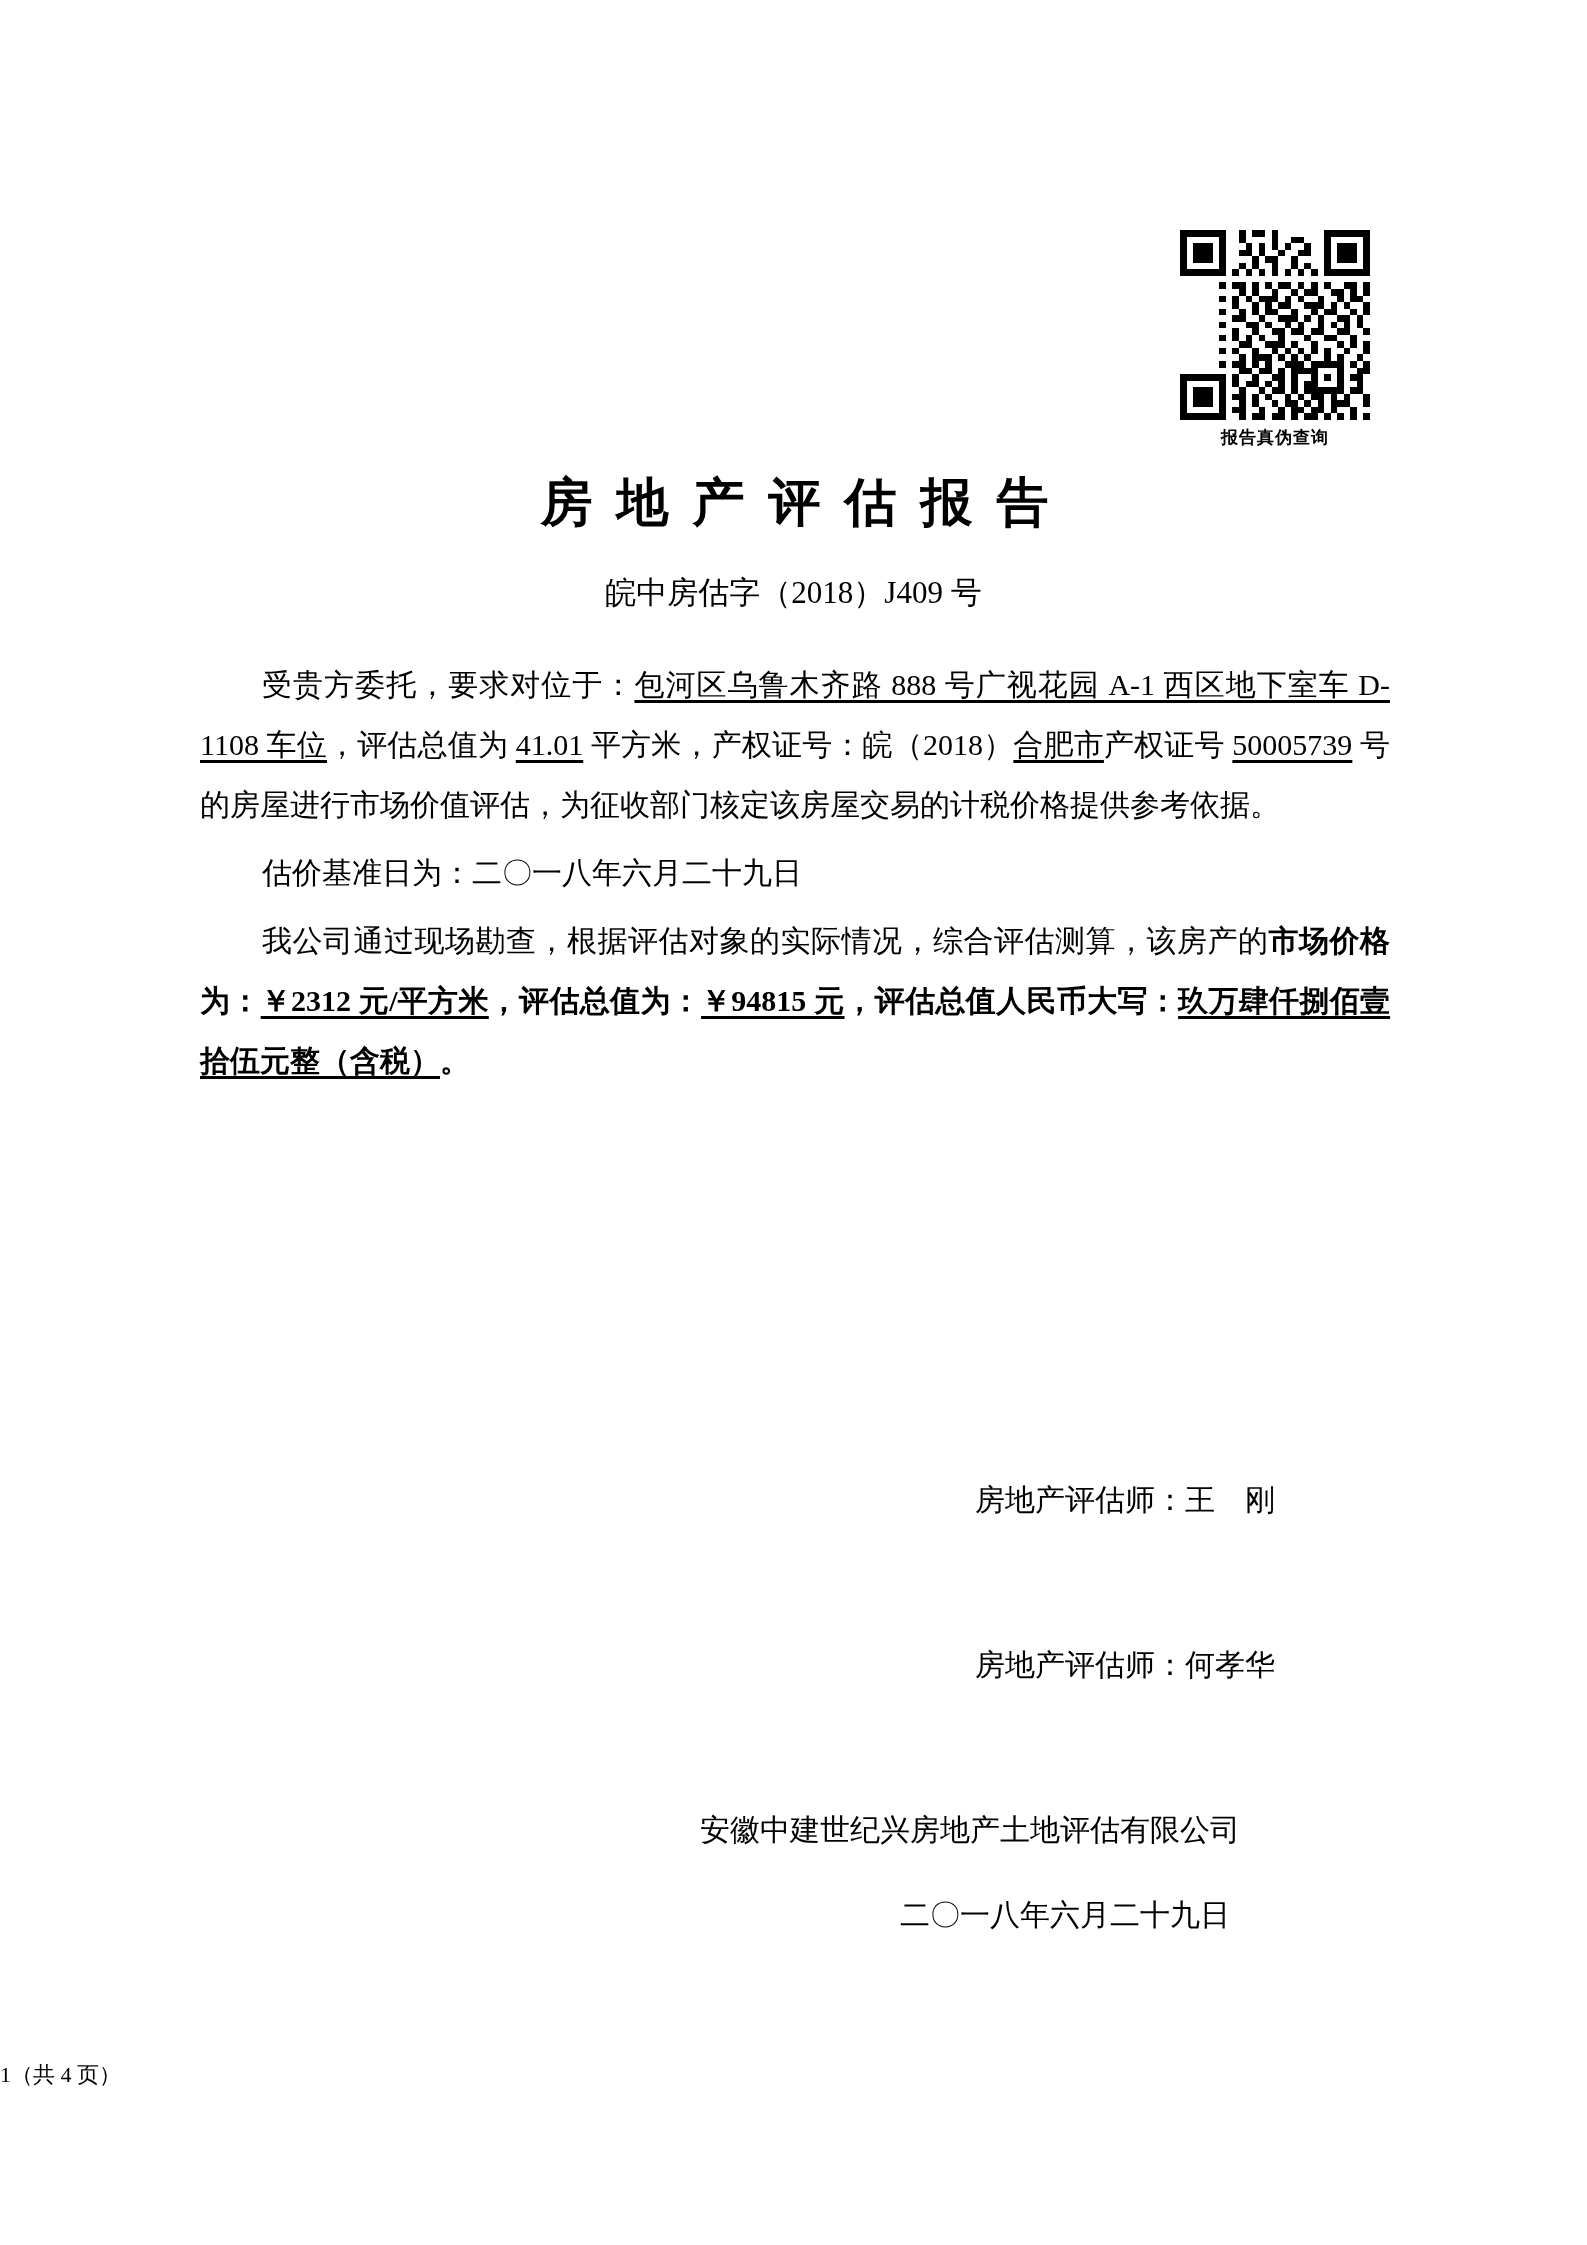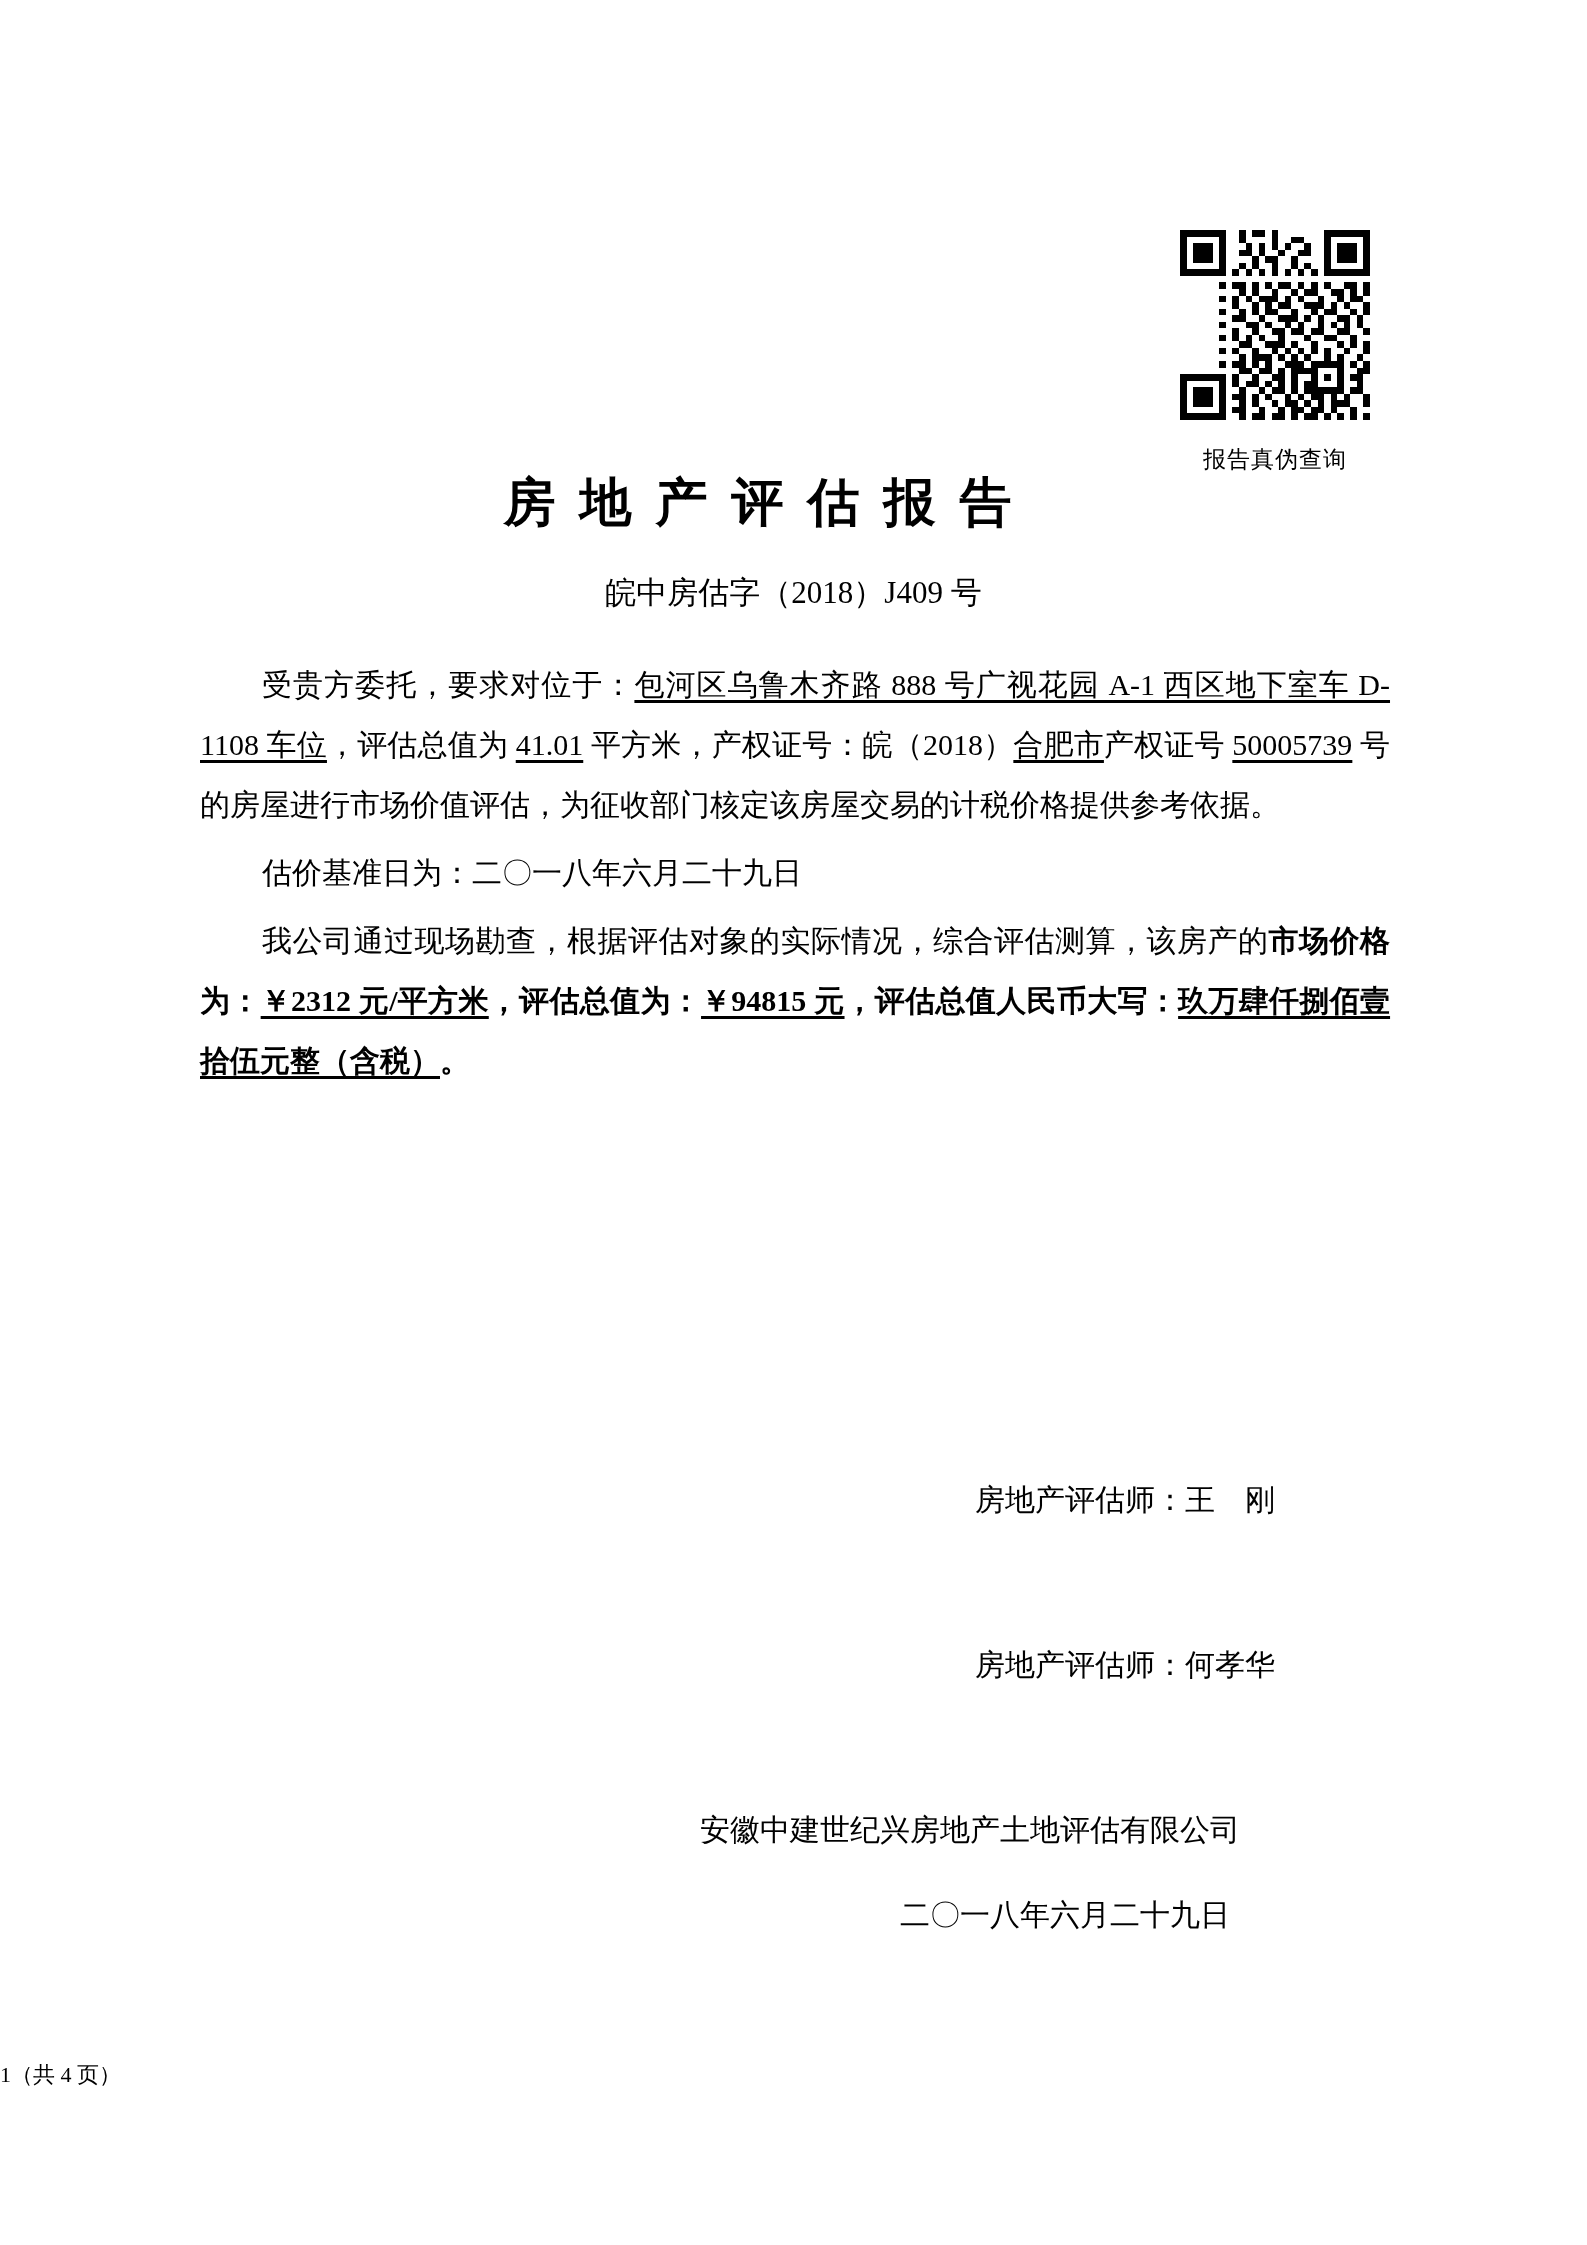--- a/index.html
+++ b/index.html
@@ -30,39 +30,40 @@
     width: 200px;
     text-align: center;
   }
   .qr-canvas {
     width: 190px;
     height: 190px;
     display: block;
     margin: 0 auto;
   }
   .qr-caption {
-    margin-top: 24px;
-    font-size: 23px;
-    font-weight: normal;
+    margin-top: 6px;
+    font-size: 17px;
+    font-weight: bold;
     letter-spacing: 1px;
     font-family: "Liberation Serif", "DejaVu Serif", serif;
   }
 
   
   .doc-title {
     position: absolute;
     top: 468px;
     left: 0;
     width: 1515px;
     text-align: center;
     font-size: 52px;
     font-weight: bold;
     letter-spacing: 24px;
     text-indent: 24px;
     font-family: "Liberation Serif", "DejaVu Serif", serif;
+    padding-left: 37px;
   }
   .doc-number {
     position: absolute;
     top: 572px;
     left: 0;
     width: 1587px;
     text-align: center;
     font-size: 31px;
     font-family: "Liberation Serif", "DejaVu Serif", serif;
   }

